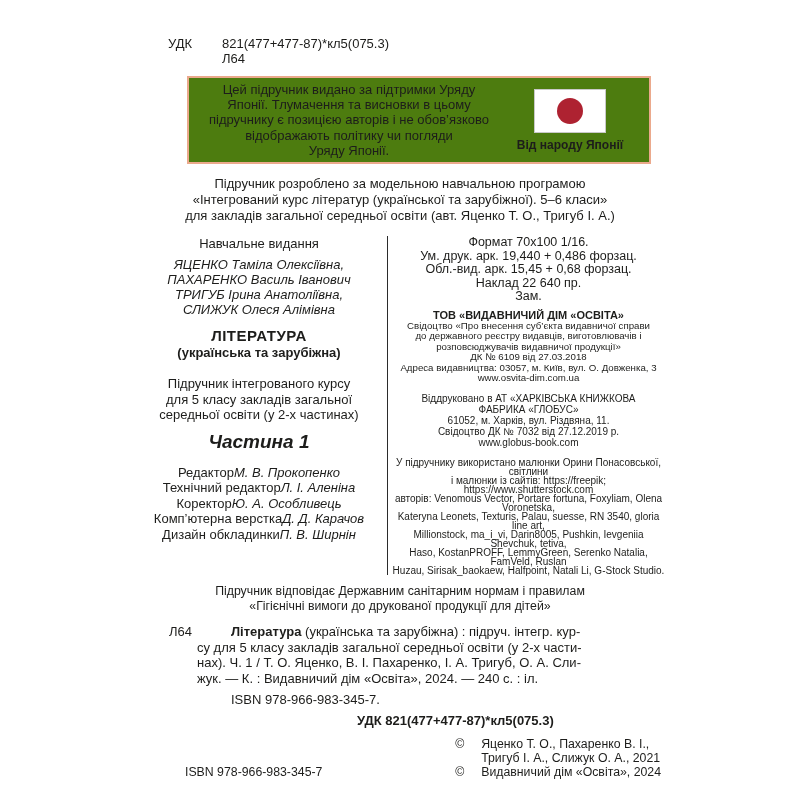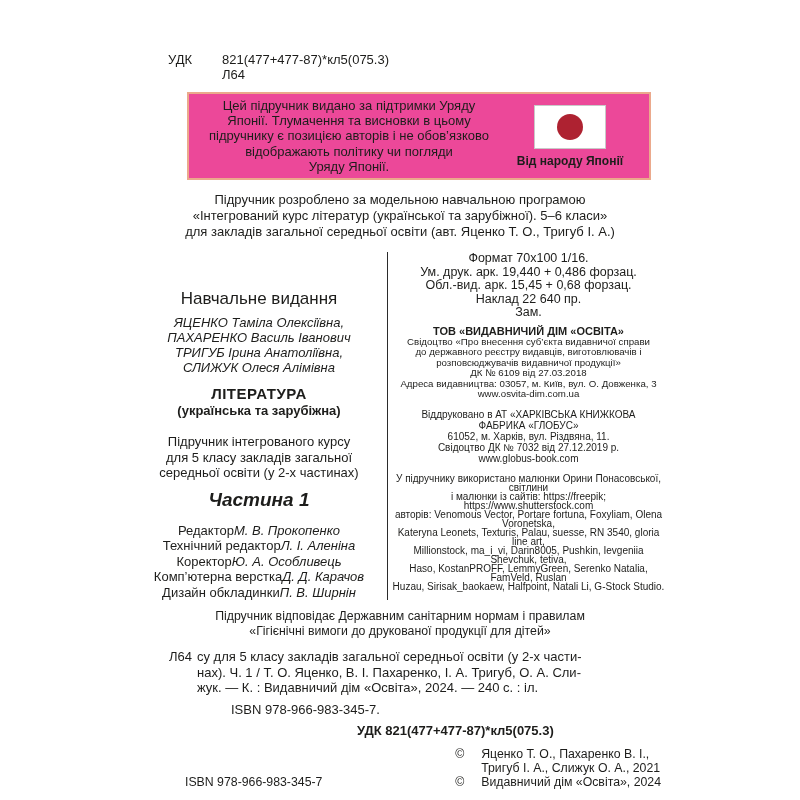--- a/index.html
+++ b/index.html
@@ -1,53 +1,53 @@
 <!DOCTYPE html>
 <html><head>
 <meta charset="utf-8">
 <style>
   * { margin:0; padding:0; box-sizing:border-box; }
   body {
     width:800px; height:800px; background:#ffffff;
     font-family:"Liberation Sans", sans-serif; color:#1d1d1b;
   }
-  .page { position:relative; width:800px; height:624px; padding:52px 135px 0; }
+  .page { position:relative; width:800px; height:624px; padding:36px 135px 0; }
 
   
   .udc-top { margin-left:33px; font-size:13px; line-height:15px; }
   .udc-top .row { display:flex; }
   .udc-top .lbl { width:54px; }
   .bbk { margin-left:87px; font-size:13px; line-height:15px; }
 
   
   .recommend { margin-top:7px; text-align:center; font-style:italic; font-size:13px; line-height:16px; }
 
   
   .jbox {
     margin:10px 0 0 52px; width:464px; height:88px;
-    background:#ec4899; border:2px solid #eba98c;
+    background:#4d7c0f; border:2px solid #eba98c;
     display:flex; align-items:center; padding:5px 12px 5px 6px;
   }
   .jbox-text { width:308px; text-align:center; font-size:13px; line-height:15.2px; }
   .jbox-flagcol { flex:1; display:flex; flex-direction:column; align-items:center;font-weight:bold; }
   .flag { width:72px; height:44px; background:#ffffff; border:1px solid #c9c9c9;
           display:flex; align-items:center; justify-content:center; }
   .flag-circle { width:26px; height:26px; border-radius:50%; background:#ae2231; }
   .flag-caption { margin-top:5px; font-size:12px; }
 
   
   .program-note { margin-top:12px; text-align:center; font-size:13px; line-height:16px; }
 
   
   .columns { margin-top:12px; display:flex; }
   .col-left { width:252px; text-align:center; padding-right:4px; }
   .divider { width:1px; background:#2b2b2b; }
   .col-right { flex:1; text-align:center; padding-left:4px; }
 
-  .edition-type { font-size:17px;margin-top:37px; }
+  .edition-type { font-size:13px; }
   .authors { margin-top:6px; font-style:italic; font-size:13px; line-height:15px; }
   .book-title { margin-top:10px; font-weight:bold; font-size:15px; letter-spacing:.5px; }
   .book-subtitle { margin-top:1px; font-weight:bold; font-size:13px; }
   .course-desc { margin-top:16px; font-size:13px; line-height:15.5px; }
   .part { margin-top:8px; font-weight:bold; font-style:italic; font-size:19px; }
   .staff { margin-top:12px; font-size:13px; line-height:15.5px; }
   .staff .nm { font-style:italic; margin-left:0; }
 
   .print-info { font-size:12.5px; line-height:13.5px; }
   .pub-name { margin-top:5px; font-weight:bold; font-size:11px; }
@@ -174,20 +174,21 @@
     </div>
   </div>
 
   <div class="sanitary">
     <div>Підручник відповідає Державним санітарним нормам і правилам</div>
     <div>«Гігієнічні вимоги до друкованої продукції для дітей»</div>
   </div>
 
   <div class="bib">
     <span class="bib-code">Л64</span>
+    <div class="indent"><b>Література</b> <span>(українська та зарубіжна) : підруч. інтегр. кур-</span></div>
     <div>су для 5 класу закладів загальної середньої освіти (у 2-х части-</div>
     <div>нах). Ч. 1 / Т. О. Яценко, В. І. Пахаренко, І. А. Тригуб, О. А. Сли-</div>
     <div>жук. — К. : Видавничий дім «Освіта», 2024. — 240 с. : іл.</div>
   </div>
   <div class="bib-isbn">ISBN 978-966-983-345-7.</div>
   <div class="bib-udc">УДК  821(477+477-87)*кл5(075.3)</div>
 
   <div class="footer">
     <div class="footer-isbn">ISBN 978-966-983-345-7</div>
     <div class="copyrights">

